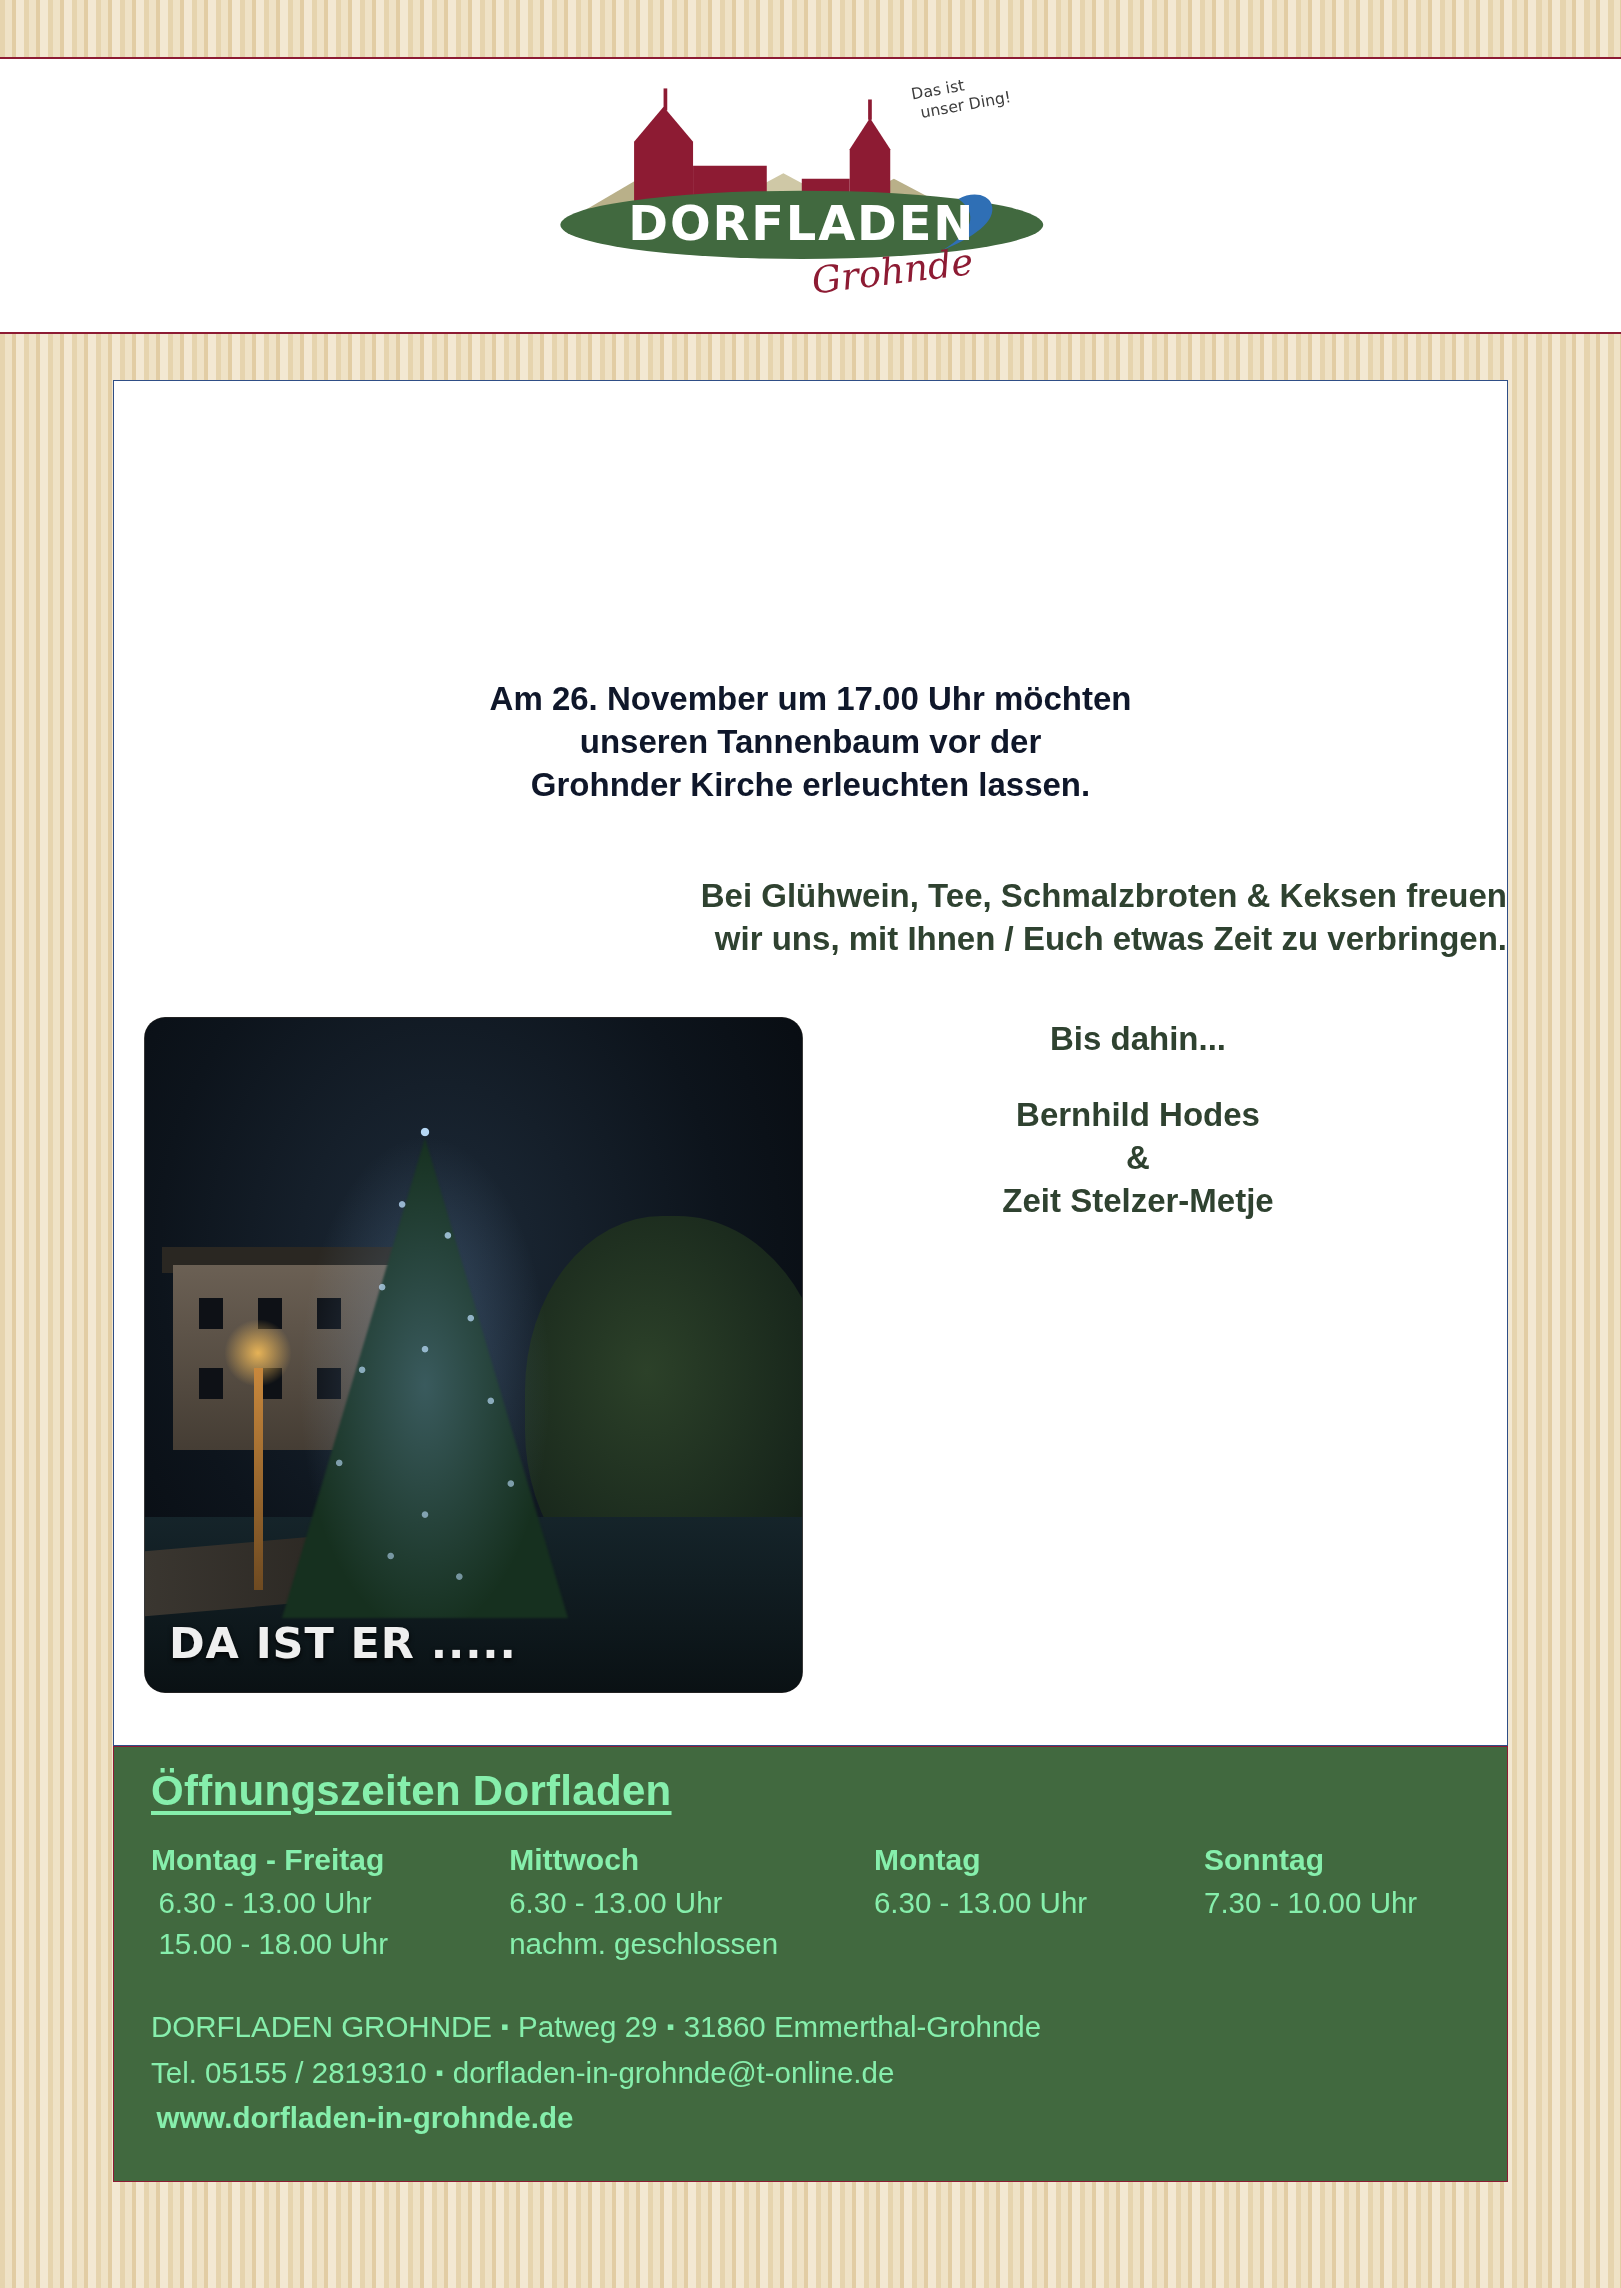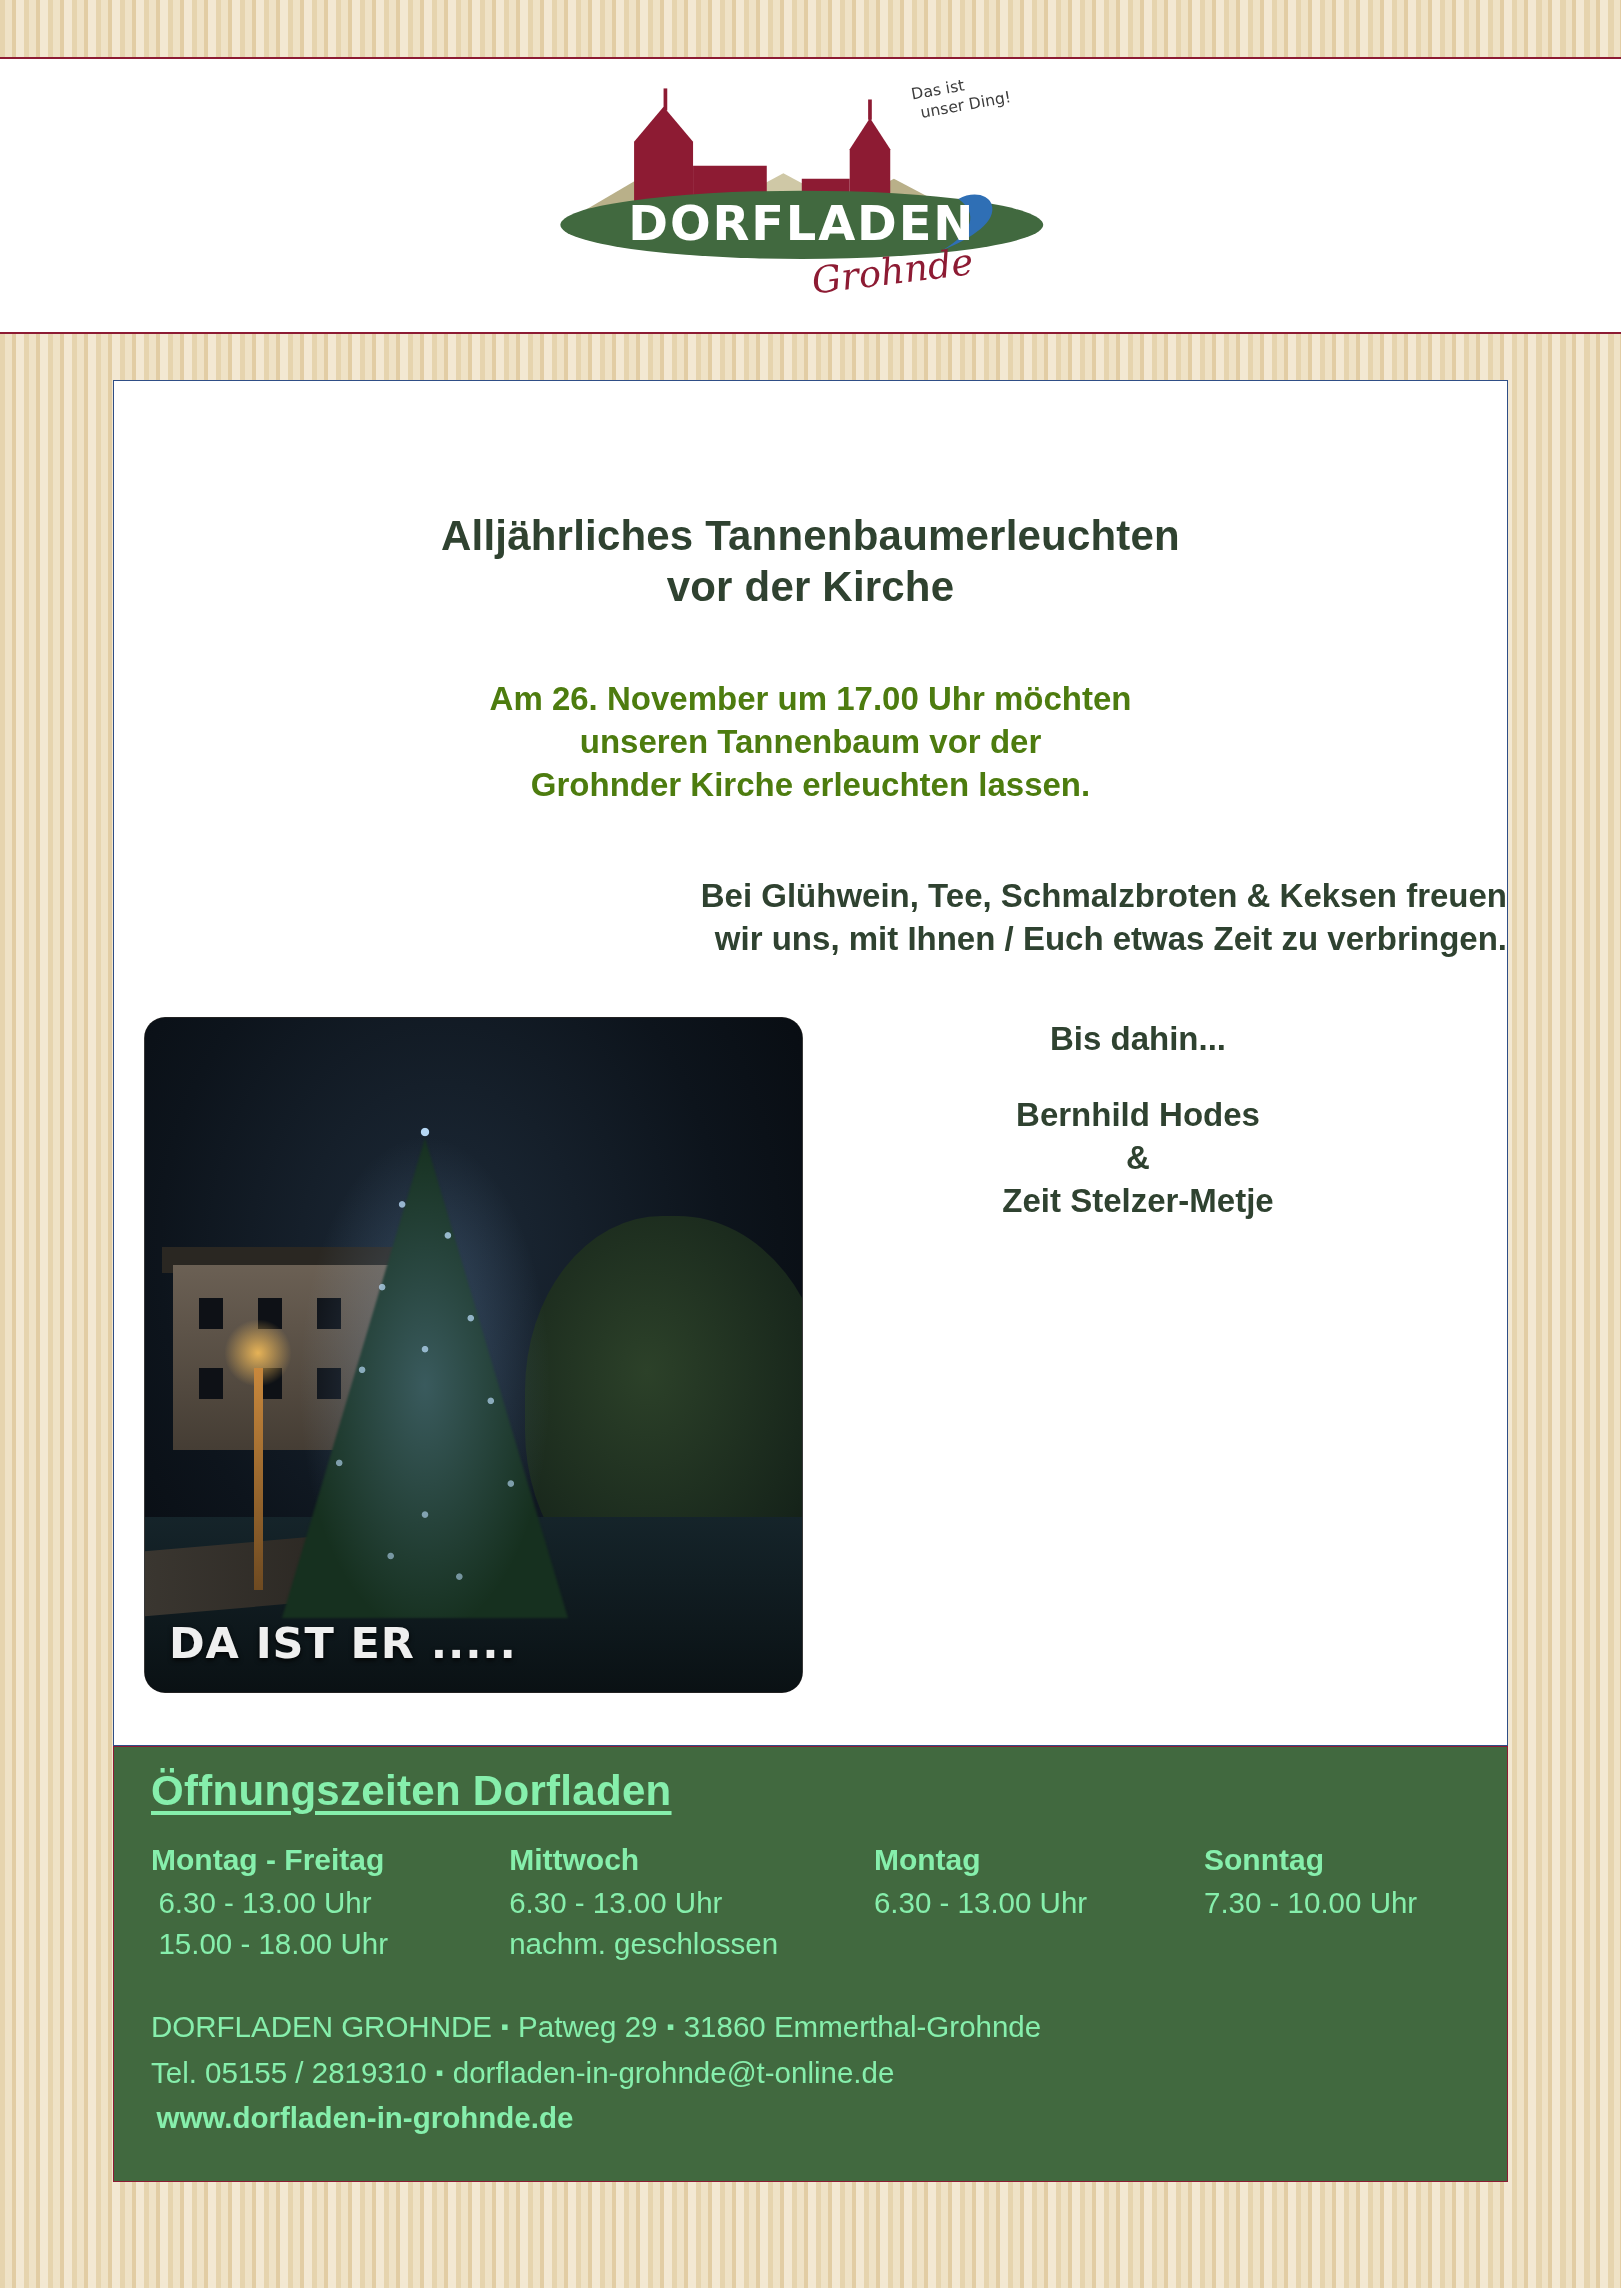--- a/index.html
+++ b/index.html
@@ -82,21 +82,21 @@
   }
 
   .para1 {
     position: absolute;
     left: 0;
     top: 297px;
     width: 100%;
     text-align: center;
     font-size: 33px;
     font-weight: bold;
-    color: #4d7c0f;
+    color: #0f172a;
     line-height: 1.30;
   }
 
   .para2 {
     position: absolute;
     left: 0;
     top: 494px;
     width: 100%;
     text-align: right;
     font-size: 33px;
@@ -296,24 +296,20 @@
         <text x="400" y="232" text-anchor="middle" font-family="DejaVu Serif, serif" font-size="40" font-style="italic" fill="#8d1b33" transform="rotate(-7 400 232)">Grohnde</text>
 
         <text x="420" y="32" font-family="DejaVu Sans, sans-serif" font-size="17" fill="#3c3c3c" transform="rotate(-10 420 32)">Das ist</text>
         <text x="430" y="52" font-family="DejaVu Sans, sans-serif" font-size="17" fill="#3c3c3c" transform="rotate(-10 430 52)">unser Ding!</text>
       </svg>
     </div>
   </div>
 
   <div class="card">
 
-    <div class="headline">
-      <span>Alljährliches Tannenbaumerleuchten</span><br>
-      <span>vor der Kirche</span>
-    </div>
 
     <div class="para1">
       <span>Am 26. November um 17.00 Uhr möchten</span><br>
       <span>unseren Tannenbaum vor der</span><br>
       <span>Grohnder Kirche erleuchten lassen.</span>
     </div>
 
     <div class="para2">
       <span>Bei Glühwein, Tee, Schmalzbroten &amp; Keksen freuen</span><br>
       <span>wir uns, mit Ihnen / Euch etwas Zeit zu verbringen.</span>

